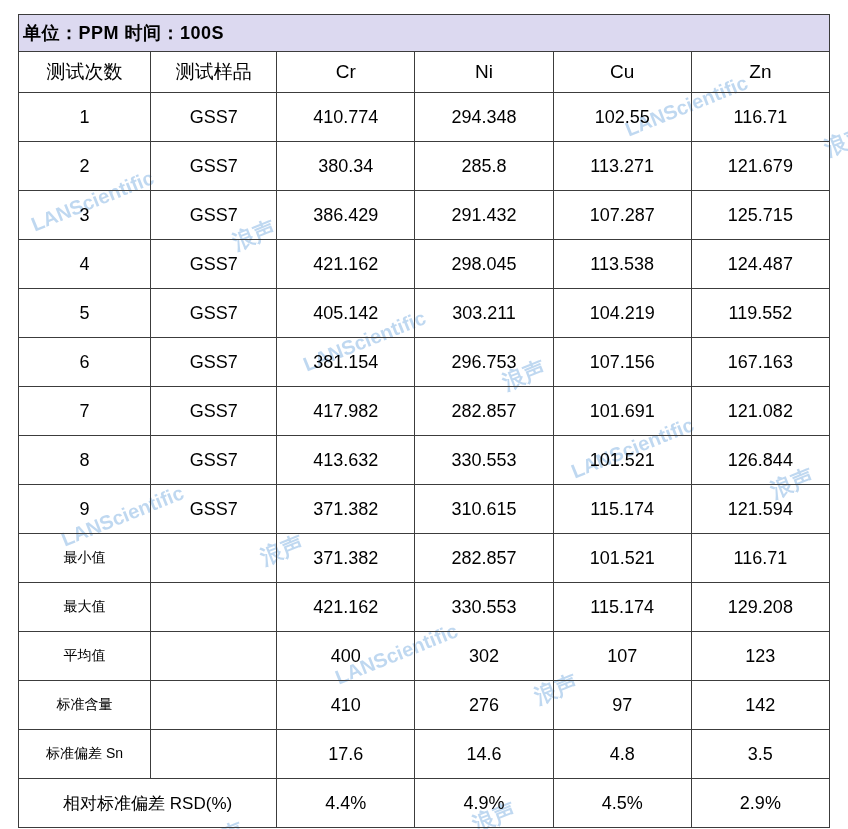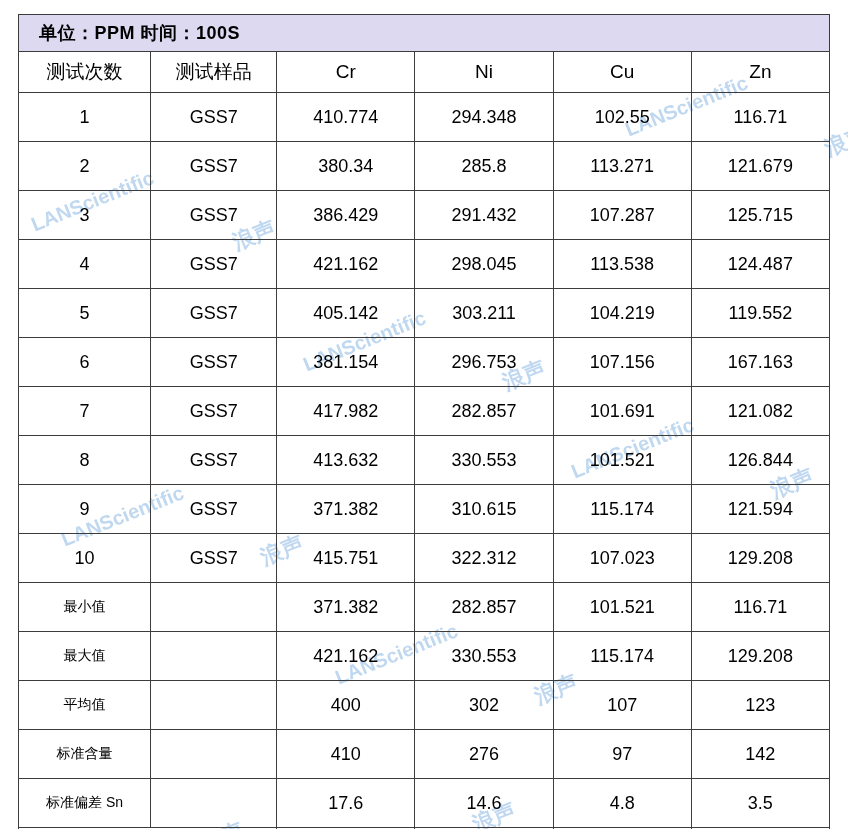--- a/index.html
+++ b/index.html
@@ -34,21 +34,21 @@
     color: #000000;
     padding: 0;
     background: transparent;
   }
   .title-cell {
     background: #dcd9f0;
     text-align: left;
     font-weight: bold;
     font-size: 18px;
     height: 36px;
-    padding-left: 20px;
+    padding-left: 4px;
     letter-spacing: 0.5px;
     margin-left: 48px;
   }
   thead td {
     font-weight: normal;
     height: 40px;
     font-size: 19px;
   }
   tbody td {
     height: 48px;
@@ -193,28 +193,20 @@
         <td>126.844</td>
       </tr>
       <tr>
         <td>9</td>
         <td>GSS7</td>
         <td>371.382</td>
         <td>310.615</td>
         <td>115.174</td>
         <td>121.594</td>
       </tr>
-      <tr>
-        <td>10</td>
-        <td>GSS7</td>
-        <td>415.751</td>
-        <td>322.312</td>
-        <td>107.023</td>
-        <td>129.208</td>
-      </tr>
 
       <tr>
         <td class="label-cell">最小值</td>
         <td></td>
         <td>371.382</td>
         <td>282.857</td>
         <td>101.521</td>
         <td>116.71</td>
       </tr>
       <tr>

